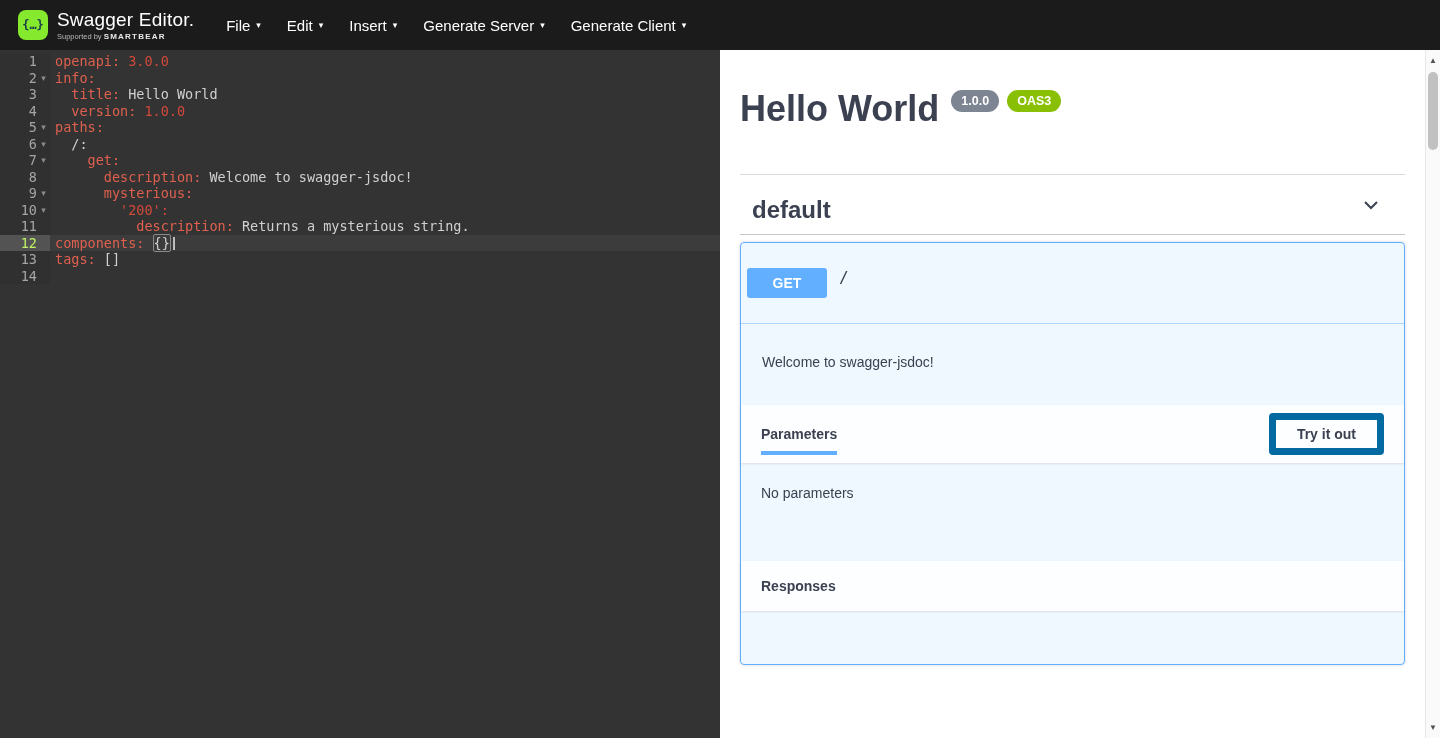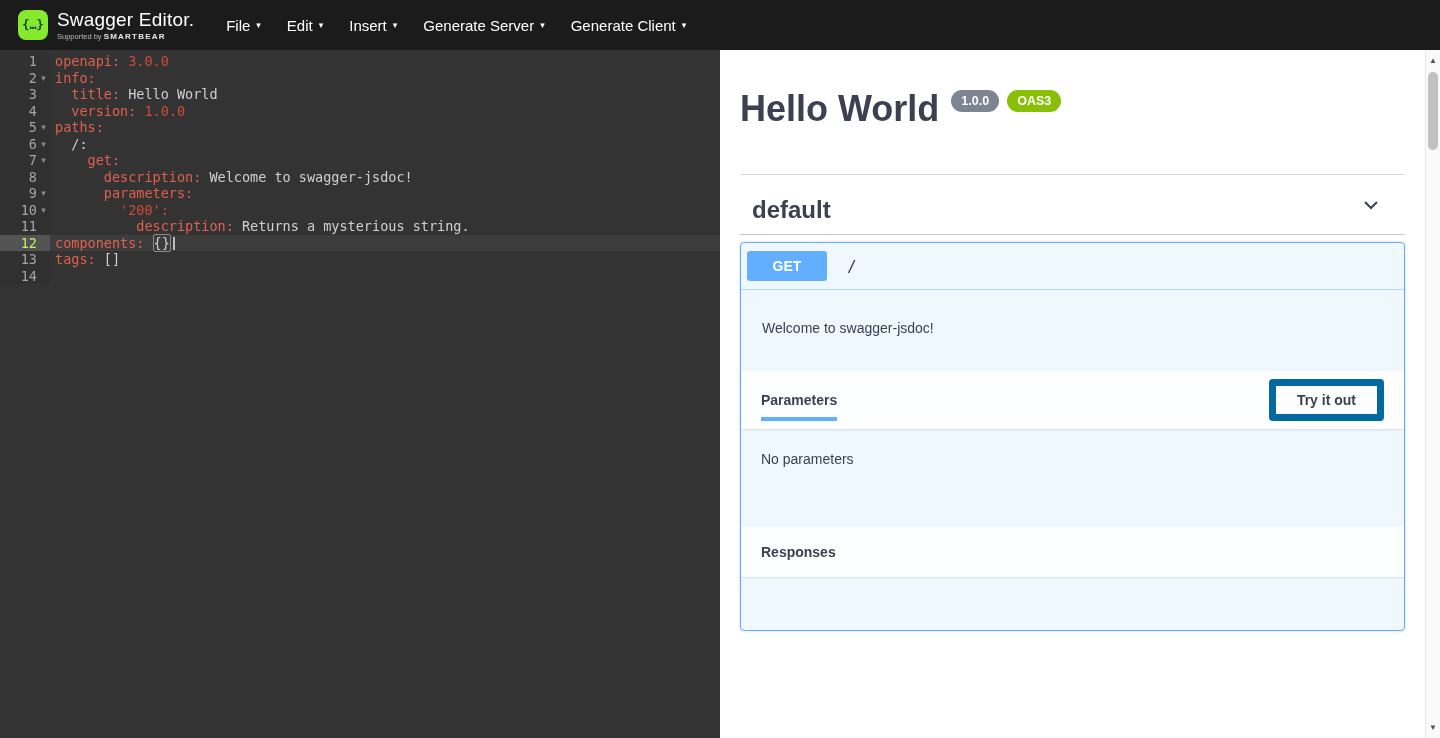--- a/index.html
+++ b/index.html
@@ -48,21 +48,21 @@
   .badge.version { background: #7d8492; }
   .badge.oas { background: #89bf04; }
 
   .tag-header { display: flex; align-items: flex-start; justify-content: space-between;
                 padding: 20px 0 10px 12px; border-bottom: 1px solid rgba(59,65,81,.3); cursor: pointer; }
   .tag-name { font-size: 24px; font-weight: bold; line-height: 29px; }
   .tag-chevron { margin-right: 24px; display: flex; }
 
   .opblock { margin-top: 7px; border: 1px solid #61affe; border-radius: 4px;
              background: rgba(97,175,254,.1); box-shadow: 0 0 3px rgba(0,0,0,.19); }
-  .opblock-summary { display: flex; align-items: center; gap: 20px; padding: 8px 6px;
+  .opblock-summary { display: flex; gap: 12px; padding: 25px 6px;
                      border-bottom: 1px solid rgba(97,175,254,.45); cursor: pointer; }
   .method-badge { background: #61affe; color: #fff; font-weight: bold; font-size: 14px;
                   width: 80px; text-align: center; padding: 7px 0; border-radius: 3px; }
   .op-path { font-family: "DejaVu Sans Mono", monospace; font-size: 16px; color: #3b4151; }
   .op-description { padding: 30px 20px 35px 21px; font-size: 14px; }
 
   .section-header { min-height: 50px; display: flex; align-items: center; justify-content: space-between;
                     padding: 8px 20px; background: rgba(255,255,255,.85); box-shadow: 0 1px 2px rgba(0,0,0,.1); }
   .section-title { font-size: 14px; font-weight: bold; }
   .tab-item { position: relative; cursor: pointer; }
@@ -183,21 +183,21 @@
           <span class="lnum">8</span>
           <span class="fold"></span>
         </div>
         <div class="code-text"><span class="tok-p">      </span><span class="tok-k">description:</span><span class="tok-p"> Welcome to swagger-jsdoc!</span></div>
       </div>
       <div class="ed-row">
         <div class="gutter-cell">
           <span class="lnum">9</span>
           <span class="fold">▾</span>
         </div>
-        <div class="code-text"><span class="tok-p">      </span><span class="tok-k">parameters:</span></div>
+        <div class="code-text"><span class="tok-p">      </span><span class="tok-k">mysterious:</span></div>
       </div>
       <div class="ed-row">
         <div class="gutter-cell">
           <span class="lnum">10</span>
           <span class="fold">▾</span>
         </div>
         <div class="code-text"><span class="tok-p">        </span><span class="tok-v">'200':</span></div>
       </div>
       <div class="ed-row">
         <div class="gutter-cell">

